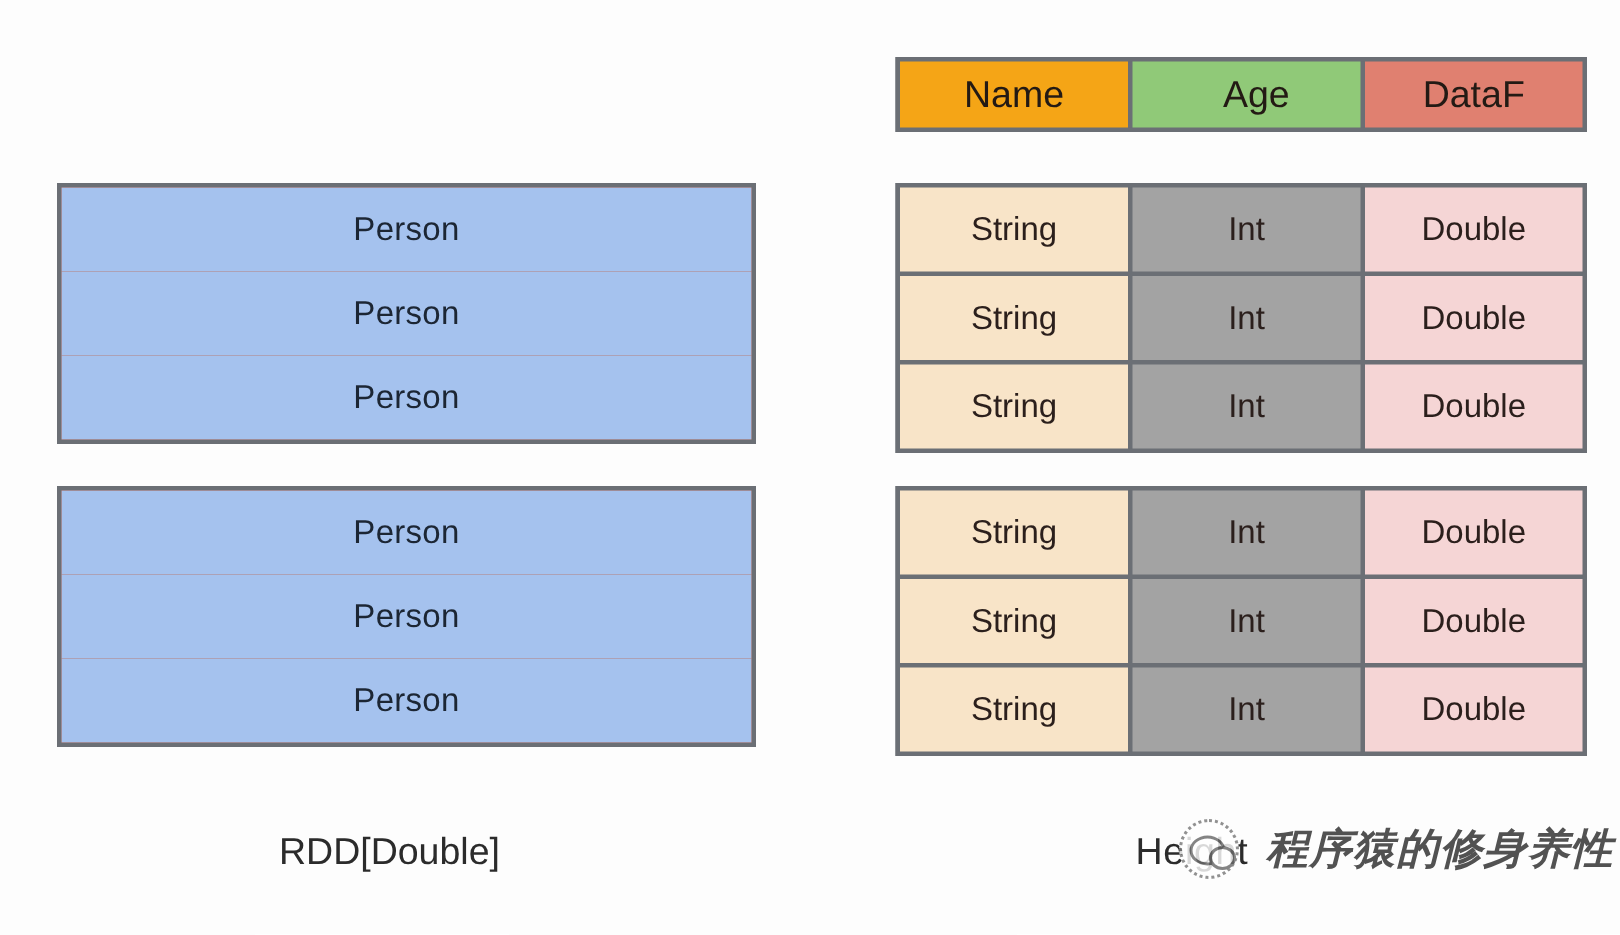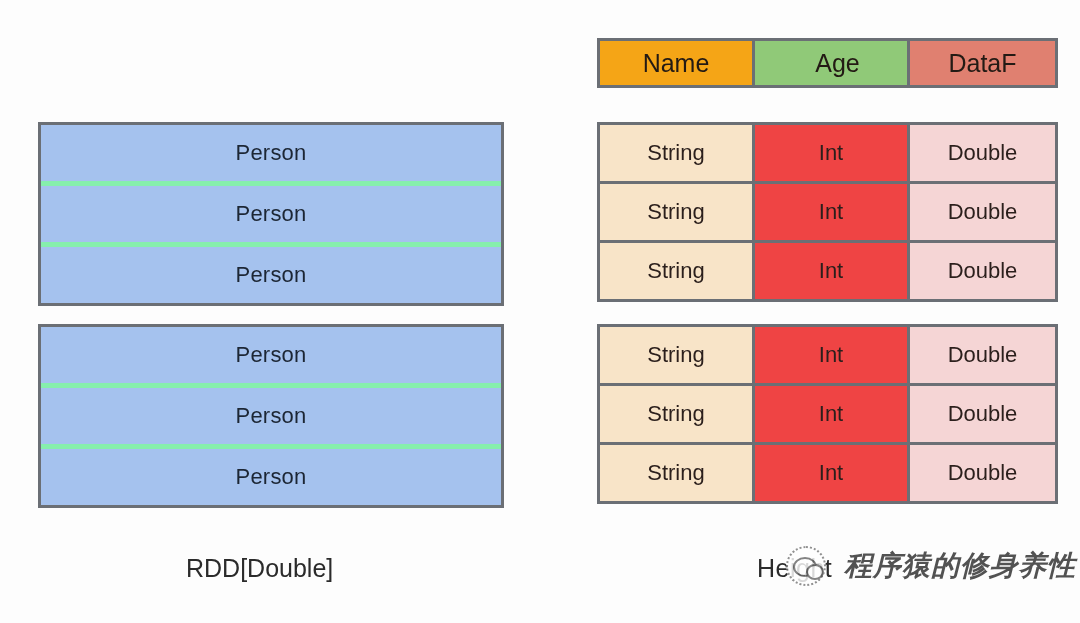--- a/index.html
+++ b/index.html
@@ -18,24 +18,24 @@
     height: 623px;
     background: #fdfdfd;
   }
 
   
   .rdd-group {
     position: absolute;
     left: 38px;
     width: 466px;
     border: 3px solid #6b6f75;
-    background: #86efac;
+    background: #c2410c;
     display: flex;
     flex-direction: column;
-    gap: 5px;
+    gap: 0;
   }
   #rdd-group-1 { top: 122px; }
   #rdd-group-2 { top: 324px; }
 
   .rdd-row {
     height: 56px;
     background: #a5c2ee;
     display: flex;
     align-items: center;
     justify-content: center;
@@ -76,21 +76,21 @@
   .df-cell.c0 { width: 152px; }
   .df-cell.c1 { width: 152px; }
   .df-cell.c2 { flex: 1; }
 
   .header-row .df-cell { font-size: 25px; color: #231a14; }
   .header-row .c0 { background: #f5a516; }
   .header-row .c1 { background: #90c978; padding-left: 13px; }
   .header-row .c2 { background: #e08070; }
 
   .data-row .c0 { background: #f8e4c8; }
-  .data-row .c1 { background: #ef4444; }
+  .data-row .c1 { background: #a3a3a3; }
   .data-row .c2 { background: #f5d5d5; }
 
   
   .caption {
     position: absolute;
     font-size: 25px;
     color: #2b2b2b;
     white-space: nowrap;
   }
   #caption-rdd { left: 186px; top: 554px; }

